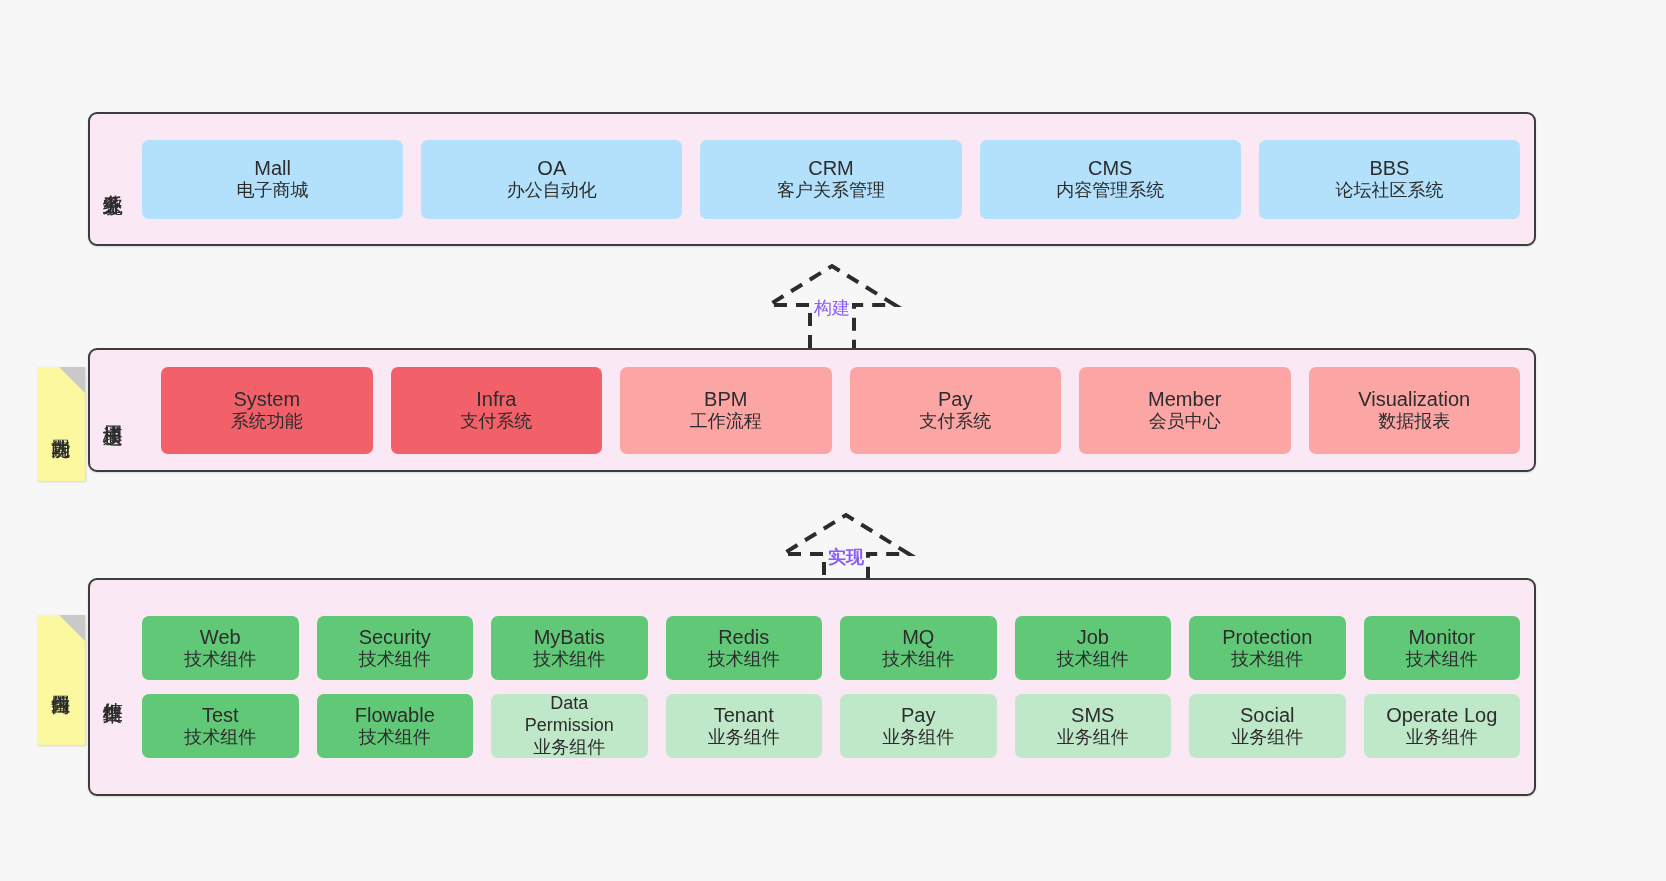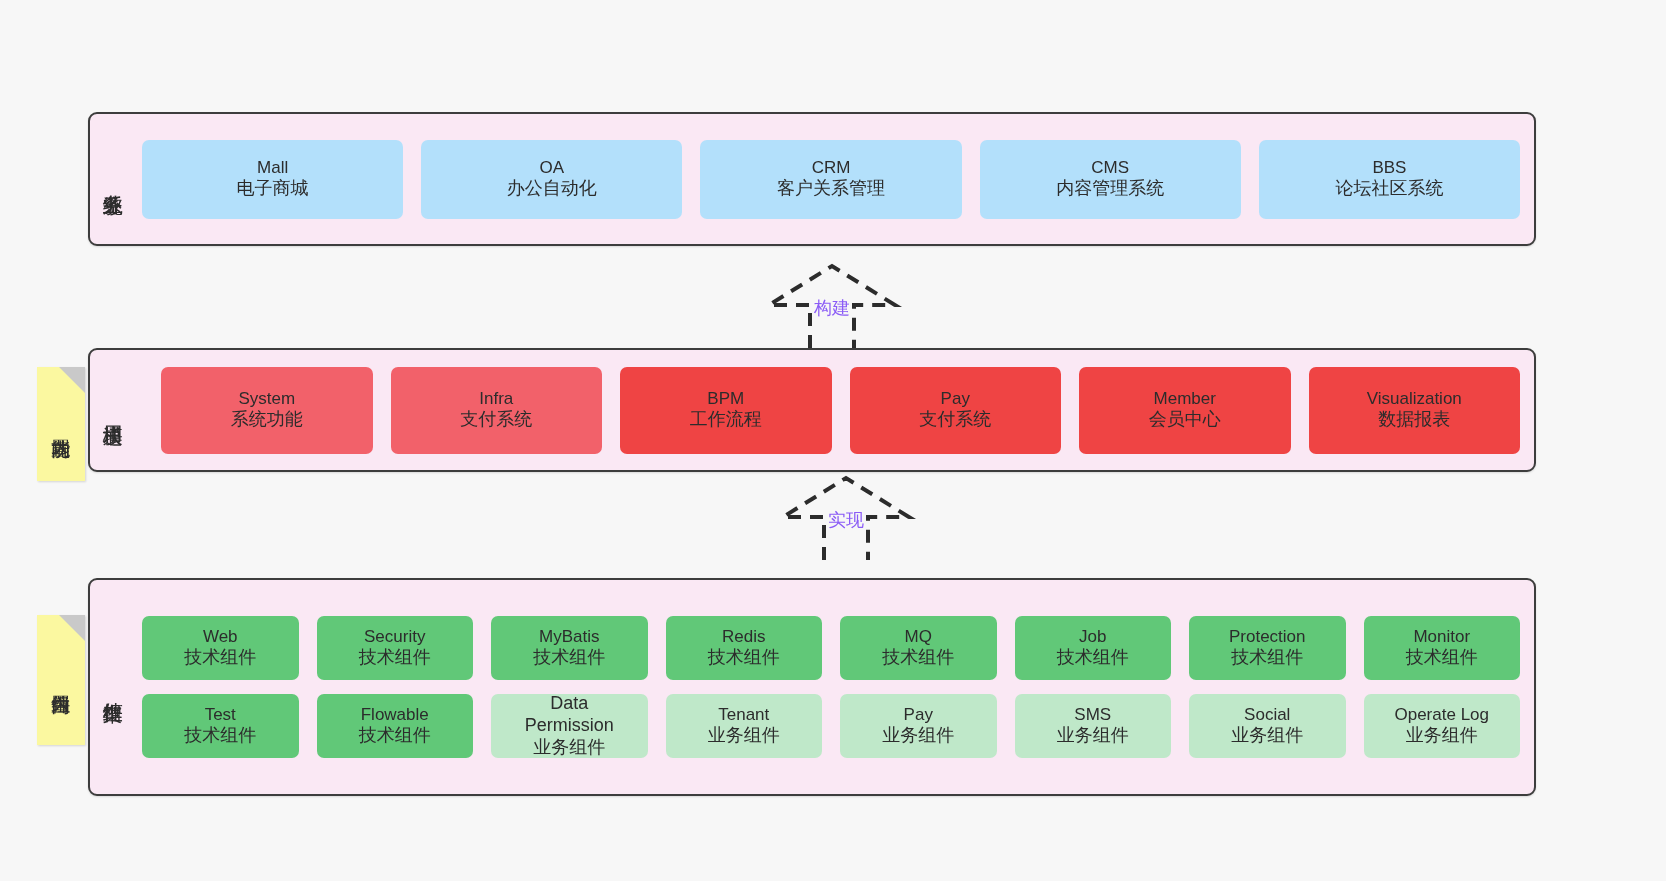--- a/index.html
+++ b/index.html
@@ -65,31 +65,31 @@
     border-radius: 7px;
     display: flex;
     flex-direction: column;
     align-items: center;
     justify-content: center;
     text-align: center;
     box-sizing: border-box;
     padding: 4px 6px;
     line-height: 1.22;
   }
-  .cell .en { font-size: 17px; }
+  .cell .en { font-size: 20px; }
   .cell .cn { font-size: 18px; }
   .cell.three .en { font-size: 18px; }
 
   .h-biz   { height: 79px; }
   .h-mod   { height: 87px; }
   .h-comp  { height: 64px; }
 
   .c-blue        { background: #b3e0fb; }
   .c-red         { background: #f2616a; }
-  .c-pink        { background: #ef4444; }
+  .c-pink        { background: #fca5a5; }
   .c-green       { background: #61c878; }
   .c-green-light { background: #bfe8c9; }
 
   
   .note {
     position: absolute;
     background: #fbf8a0;
     border: none;
     font-size: 19px;
     line-height: 1.14;
@@ -200,21 +200,21 @@
         </div>
       </div>
     </div>
   </div>
 
   <div class="note" style="left:37px; top:367px; width:48px; height:114px;">
     <span class="fold"></span>
     <span>内置功能</span>
   </div>
 
-  <div class="arrow" style="left:766px; top:470px; width:160px; height:100px;">
+  <div class="arrow" style="left:766px; top:507px; width:160px; height:100px;font-weight:bold;">
     <svg width="160" height="100" viewBox="0 0 160 100">
       <path d="M 58 90 L 58 47 L 17 47 L 80 8 L 143 47 L 102 47 L 102 90" fill="none" stroke="#2c2c2c" stroke-width="4" stroke-dasharray="13 9" stroke-linecap="butt" stroke-linejoin="miter"></path>
     </svg>
     <span class="lbl">实现</span>
   </div>
 
   <div class="layer" id="layer-framework" style="left:88px; top:578px; width:1448px; height:218px;">
     <div class="layer-title">框架组件</div>
     <div class="layer-body">
 

